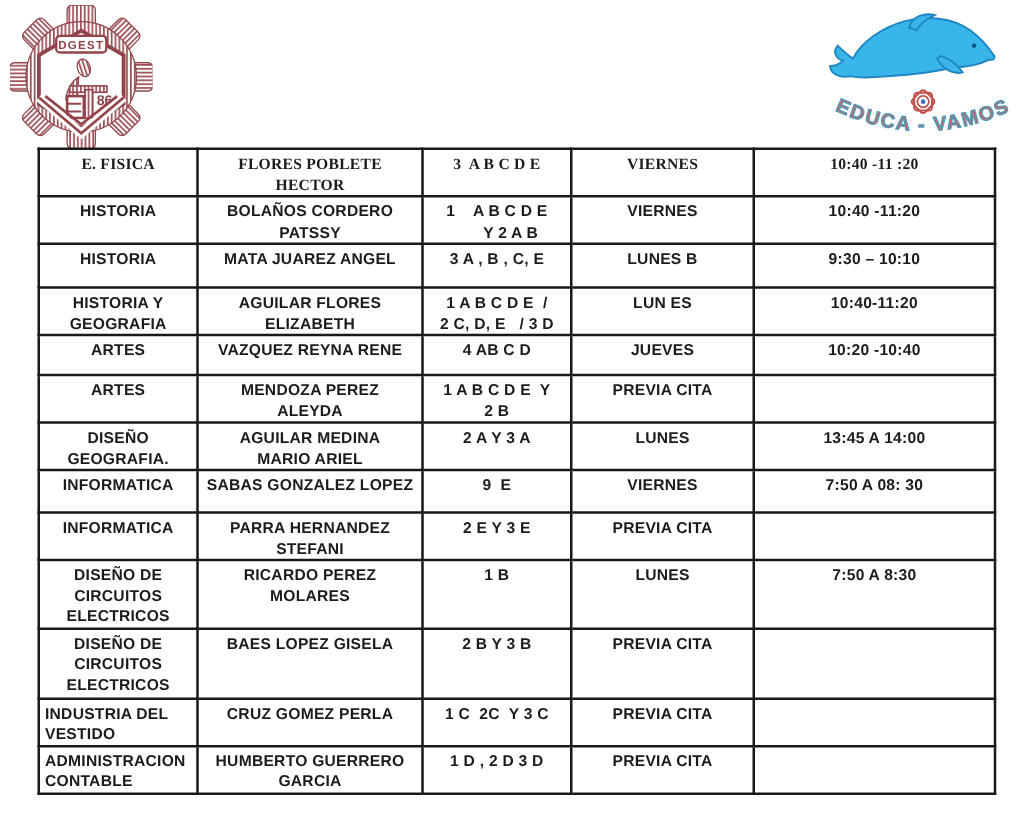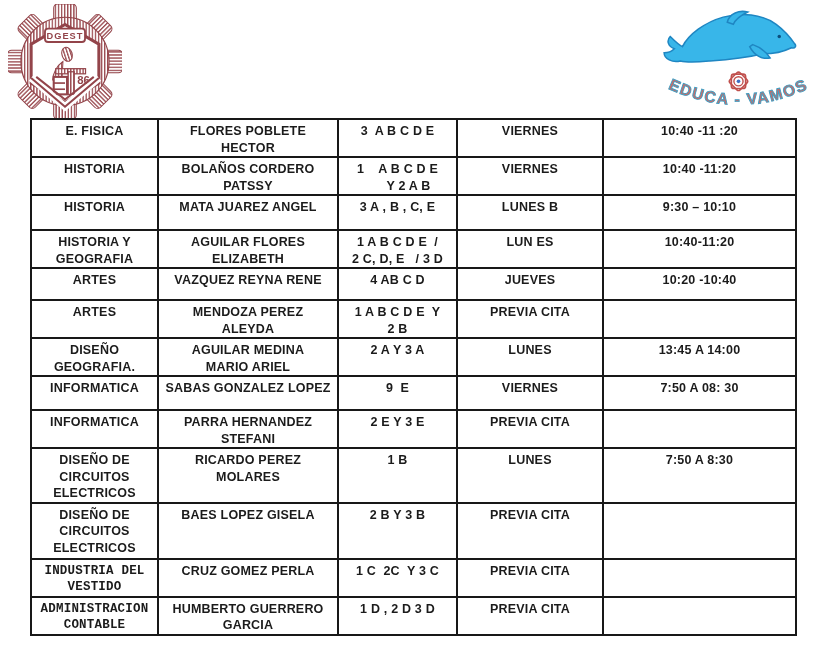--- a/index.html
+++ b/index.html
@@ -15,21 +15,21 @@
   }
   table.schedule td{
     border:2px solid #181818;
     font-size:12.5px;font-weight:700;color:#1b1b1b;
     vertical-align:top;padding:3px 4px 0 4px;
     white-space:pre-wrap;line-height:1.32;letter-spacing:0.2px;
     overflow:hidden;
   }
   td.c-subject,td.c-teacher,td.c-day,td.c-time{text-align:center;}
   td.c-groups{text-align:center;padding-left:7px;}
-  td.align-left{text-align:center;padding-left:3px;font-family:Liberation Mono, monospace;}
+  td.align-left{text-align:left;padding-left:3px;}
 </style>
 </head>
 <body>
 
 <svg class="logo-left" viewBox="0 0 110 112">
   <defs>
     <pattern id="st" width="3" height="3" patternUnits="userSpaceOnUse">
       <rect width="3" height="3" fill="#ffffff"></rect>
       <rect width="1.3" height="3" fill="#9a4a50"></rect>
     </pattern>
@@ -97,21 +97,21 @@
 
 <table class="schedule">
   <colgroup>
     <col style="width:127px">
       <col style="width:180px">
       <col style="width:119px">
     <col style="width:146px">
       <col style="width:193px">
   </colgroup>
   <tbody id="schedule-body">
-      <tr style="height: 37px;">
+      <tr style="height: 37px; font-family: Liberation Serif, serif;">
         <td class="c-subject">E. FISICA</td>
         <td class="c-teacher">FLORES POBLETE HECTOR</td>
         <td class="c-groups">3  A B C D E</td>
         <td class="c-day">VIERNES</td>
         <td class="c-time">10:40 -11 :20</td>
       </tr>
       <tr style="height: 38px;">
         <td class="c-subject">HISTORIA</td>
         <td class="c-teacher">BOLAÑOS CORDERO
 PATSSY</td>

